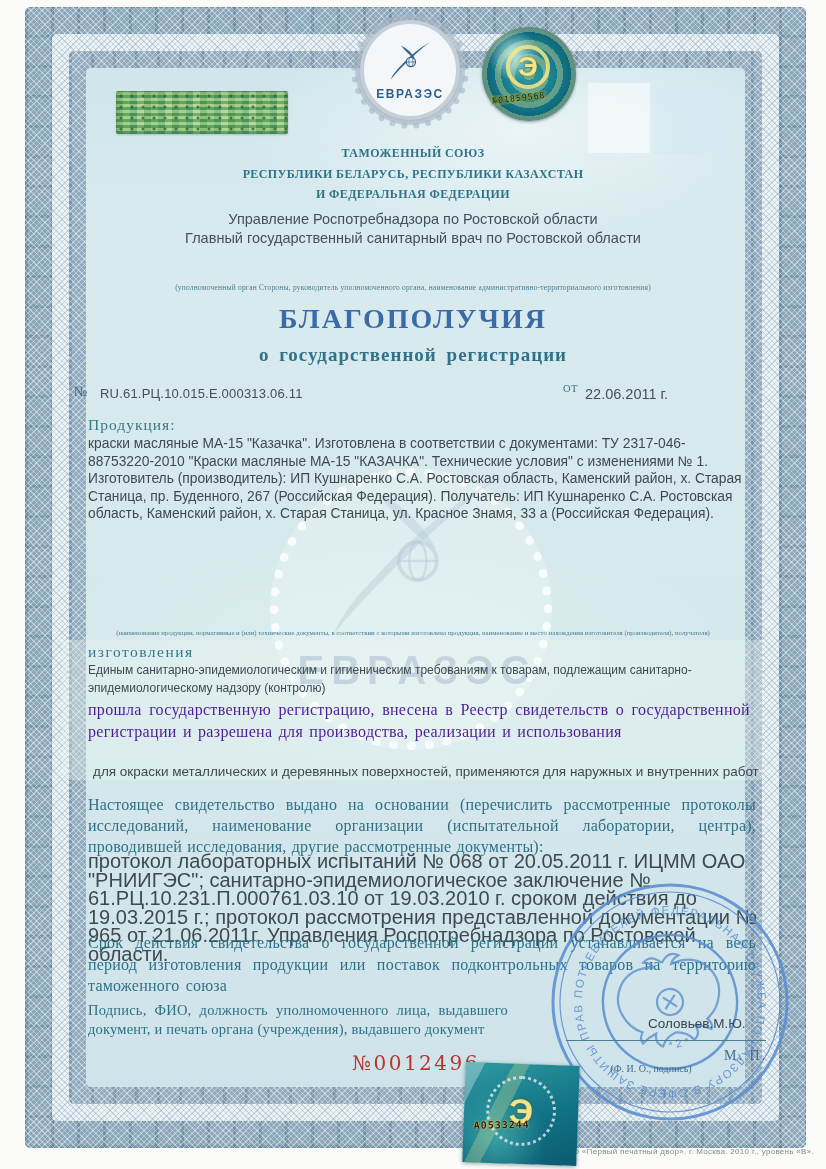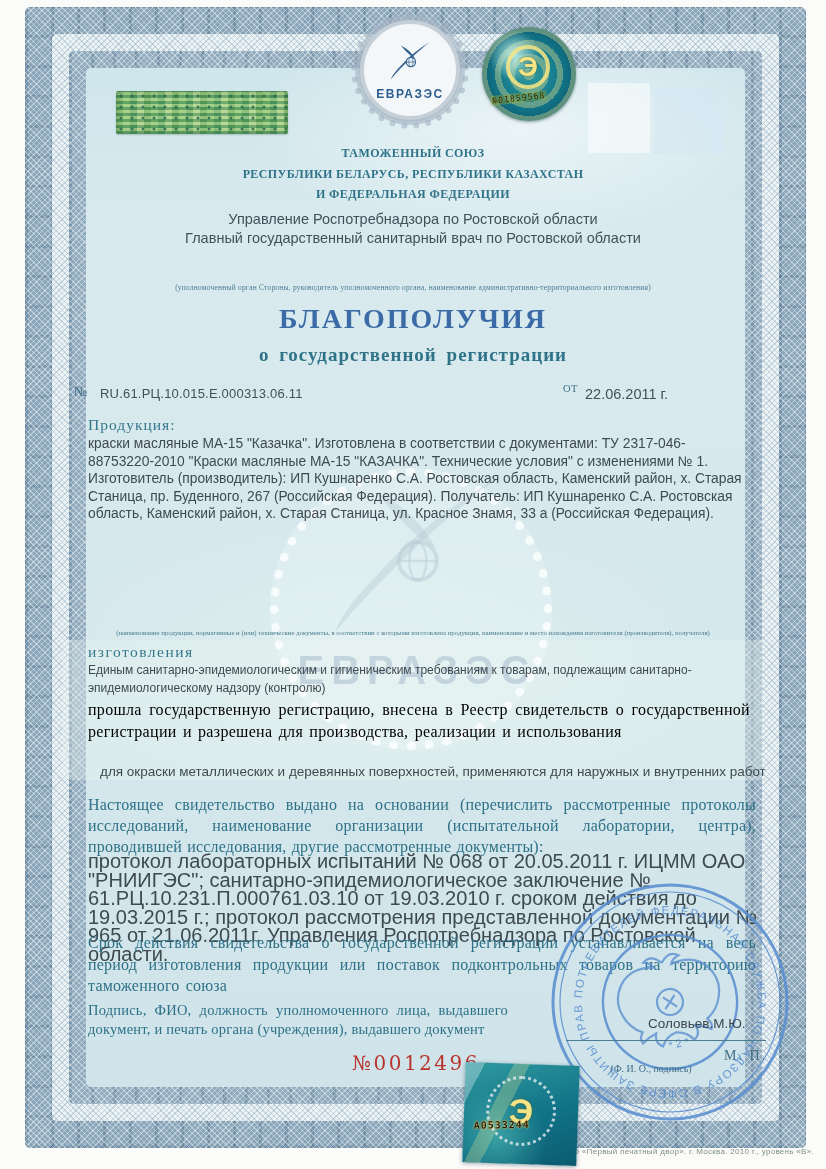--- a/index.html
+++ b/index.html
@@ -112,22 +112,22 @@
   .from-label { left:563px; top:383px; font-size:10.5px; color:#3f6f88; text-transform:uppercase; letter-spacing:.5px; }
   .date-value { left:585px; top:386px; font-size:14.5px; color:#42505a; }
 
   .prod-label { left:88px; top:416px; font-size:15.5px; letter-spacing:1px; color:#35788c; }
   .prod-text { left:88px; top:435px; width:662px; font-size:13.8px; line-height:17.6px; color:#3f4a50; }
   .prod-cap { left:62px; top:629px; width:702px; font-size:6.8px; color:#4a7c92; }
 
   .conf-label { left:88px; top:643px; font-size:15.5px; letter-spacing:1.5px; color:#35788c; }
   .conf-text { left:88px; top:661px; width:645px; font-size:12px; line-height:18px; color:#3f4a50; }
 
-  .reg-stmt { left:88px; top:699px; width:662px; font-size:16px; line-height:21.5px; letter-spacing:.3px; word-spacing:2px; color:#000000; }
-  .reg-usage { left:100px; top:764px; width:685px; font-size:13.5px; color:#3f4a50; }
+  .reg-stmt { left:88px; top:699px; width:662px; font-size:16px; line-height:21.5px; letter-spacing:.3px; word-spacing:2px; color:#4c1d95; }
+  .reg-usage { left:93px; top:764px; width:685px; font-size:13.5px; color:#3f4a50; }
 
   .basis-stmt { left:88px; top:794px; width:668px; font-size:16px; line-height:21px; letter-spacing:.2px; word-spacing:1px; color:#2e7187; }
   .basis-docs { left:88px; top:852px; width:672px; font-size:20px; line-height:18.6px; color:#3f4a50; }
 
   .valid-stmt { left:88px; top:932px; width:668px; font-size:16px; line-height:21.5px; letter-spacing:.2px; word-spacing:2px; color:#2e7187; }
 
   .sign-cap { left:88px; top:1001px; width:420px; font-size:14.5px; line-height:19px; letter-spacing:.2px; color:#2e7187; }
   .sign-name { left:648px; top:1016px; font-size:13.5px; color:#3c474e; z-index:5; }
   .sign-line { left:566px; top:1040px; width:200px; height:1px; background:#4a7c92; z-index:5; }
   .sign-line-cap { left:576px; top:1043px; width:150px; font-size:10px; color:#3f6f88; z-index:5;margin-top:20px; }

